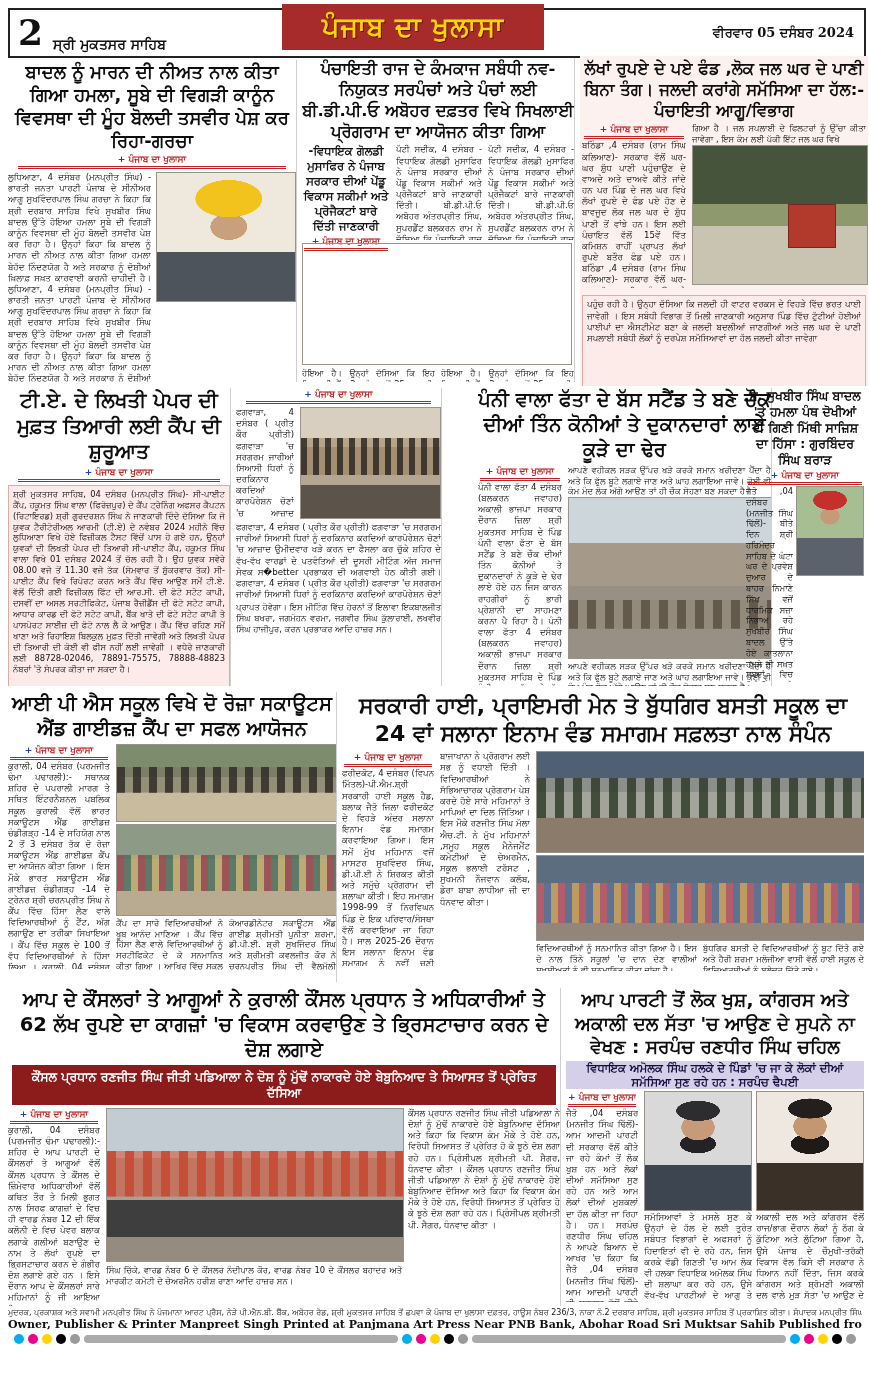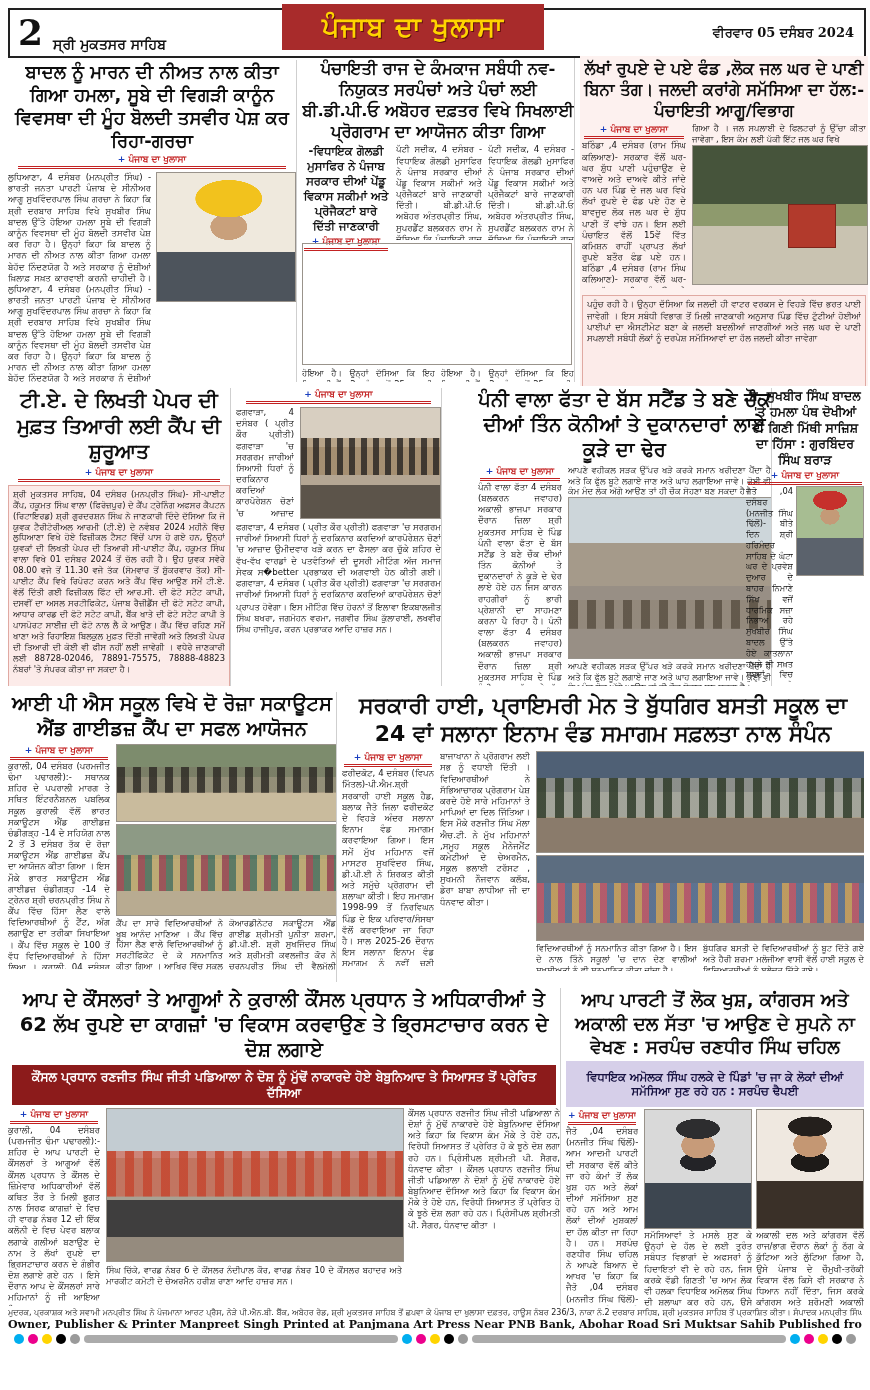--- a/index.html
+++ b/index.html
@@ -24,21 +24,21 @@
        border-bottom:3px double #c32222;padding-bottom:1px;margin:1px 10px 3px 10px;white-space:nowrap;overflow:hidden;}
   .tag .plus{color:#1a3fbf;font-weight:bold;}
   .bd{font-size:8.6px;line-height:1.3;text-align:justify;overflow:hidden;margin:0;}
   .cp{font-size:8.4px;line-height:1.28;text-align:justify;overflow:hidden;margin:0;}
   .row{display:flex;gap:6px;}
   .ph{border:1px solid #99938b;background-repeat:no-repeat;position:relative;flex:none;}
   .pinkbox{background:#fcebe9;border:1px solid #e0a9a2;padding:3px 4px;}
   .redband{background:#8c1b1b;color:#fff;font-weight:bold;font-size:12.5px;text-align:center;
            padding:4px 6px;margin:2px 4px;}
   .purpleband{background:#d6cfe9;color:#15103f;font-weight:bold;font-size:11.5px;text-align:center;
-           padding:9px 4px;margin:2px 0;}
+           padding:0 4px;margin:2px 0;}
   .subhead{font-weight:bold;font-size:11.5px;line-height:1.3;text-align:center;margin:0 0 2px 0;}
   
   .ph-badal{background-image:
     radial-gradient(ellipse 40% 24% at 52% 20%,#f2c21d 0 60%,rgba(0,0,0,0) 61%),
     radial-gradient(ellipse 22% 17% at 52% 42%,#c9a07b 0 60%,rgba(0,0,0,0) 61%),
     linear-gradient(180deg,#efe9dd 0 62%,#4d545c 62% 100%);}
   .ph-meeting{background-image:
     repeating-linear-gradient(90deg,rgba(45,38,32,.9) 0 7px,rgba(120,105,90,.45) 7px 14px),
     linear-gradient(180deg,#ead fcb 0,#e9dfc9 45%,#c8b59c 45% 60%,#756355 60% 100%);
     background-size:100% 26%,100% 100%;background-position:0 52%,0 0;}

